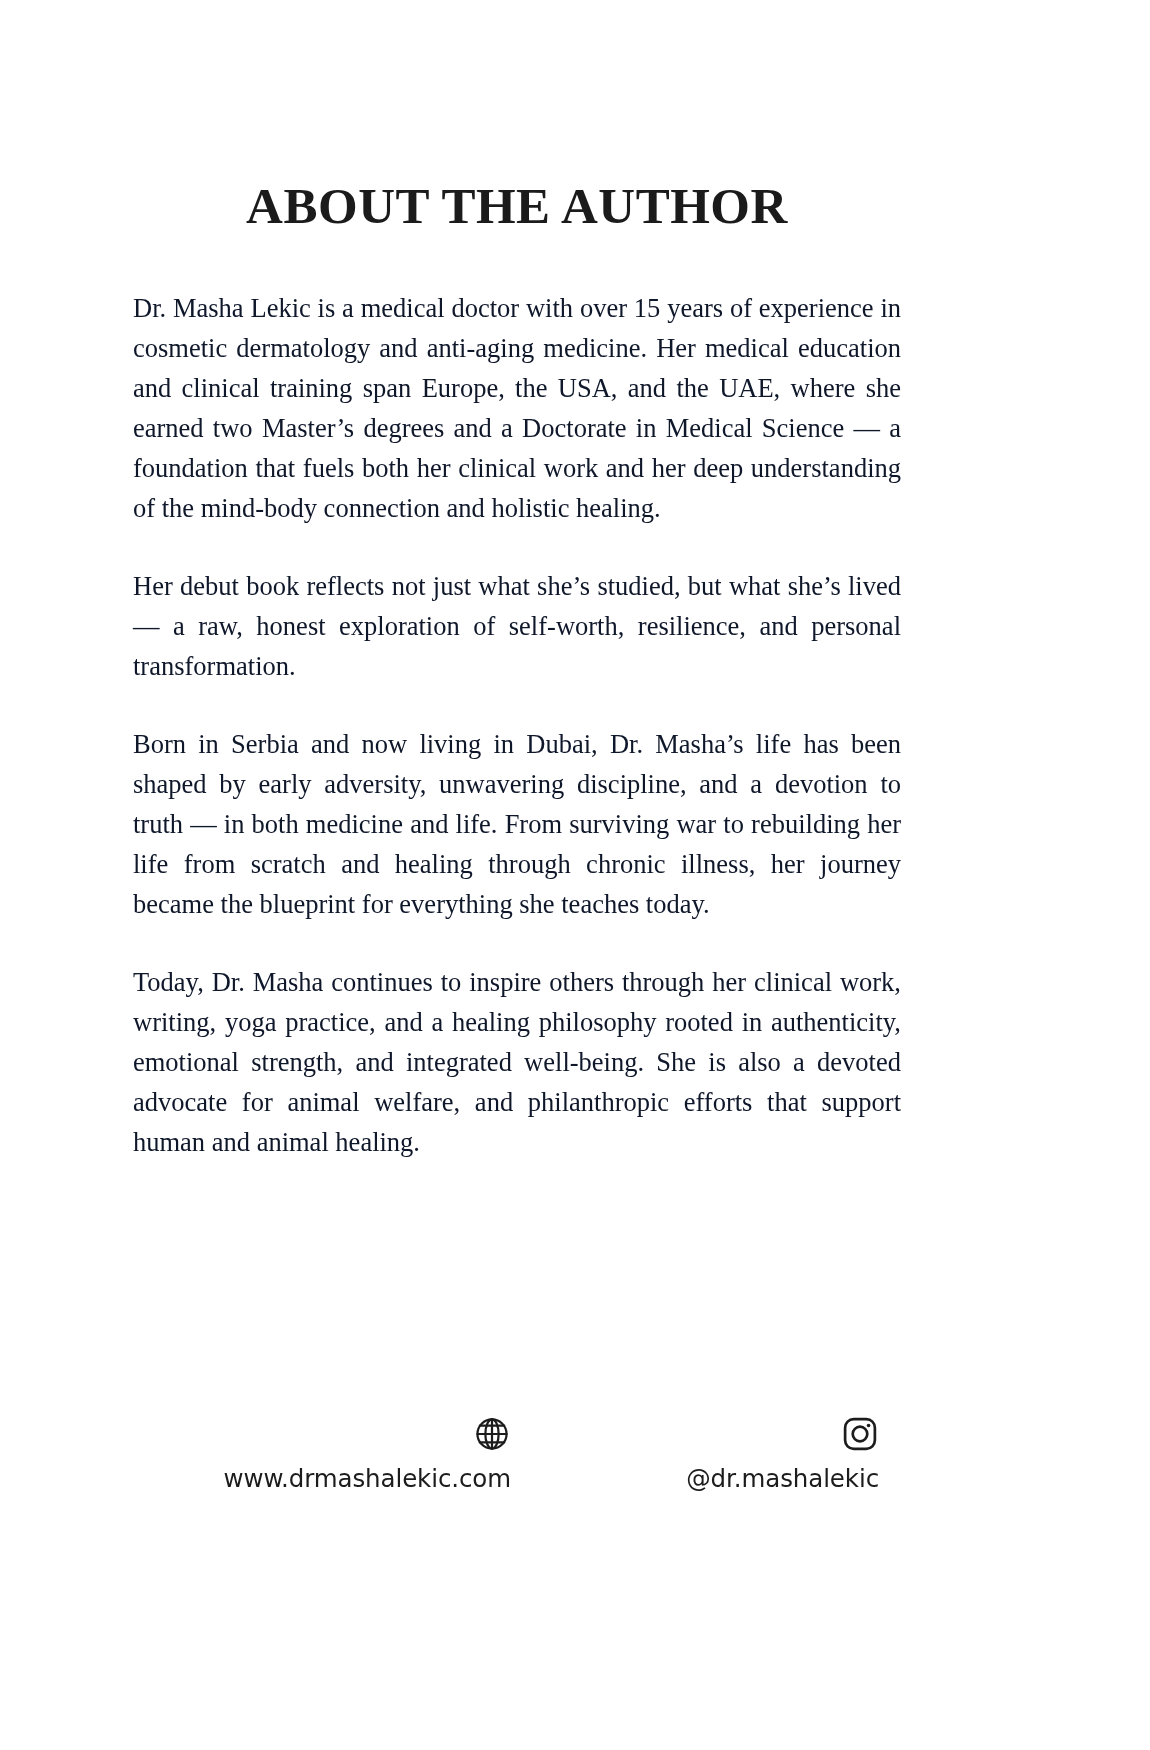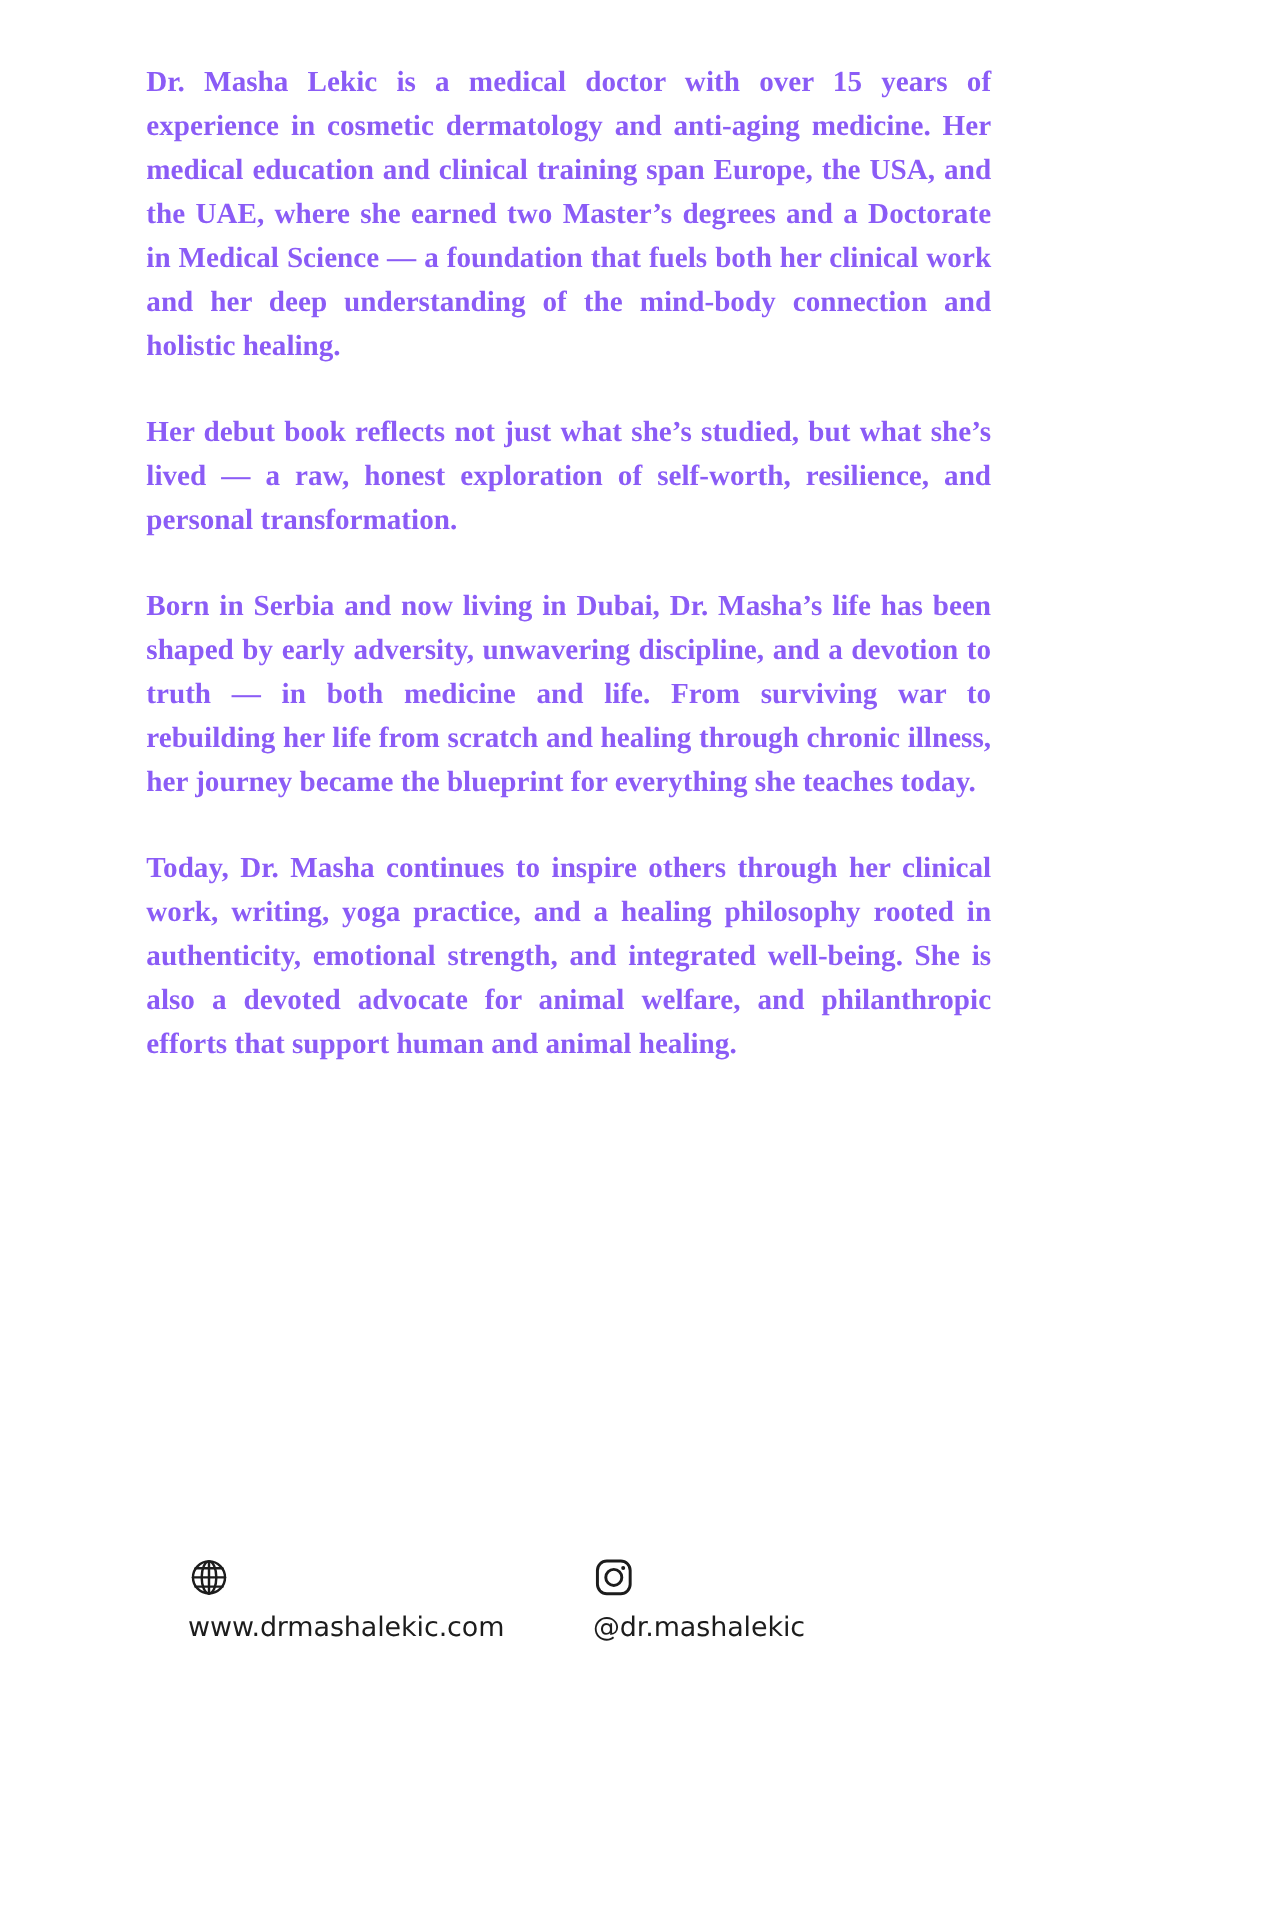--- a/index.html
+++ b/index.html
@@ -46,44 +46,43 @@
     margin-top: 54px;
   }
 
   .para {
     margin: 0 0 38px 0;
     font-family: "Liberation Serif", serif;
     font-size: 26.5px;
     line-height: 40px;
     text-align: justify;
     text-justify: inter-word;
-    color: #8b5cf6;
+    color: #0f172a;
     hyphens: none;
-    font-weight: bold;
   }
 
   .para:last-child {
     margin-bottom: 0;
   }
 
   
   .footer {
     position: absolute;
     left: 133px;
     top: 1415px;
     width: 768px;
     display: flex;
     justify-content: space-between;
     align-items: flex-start;
   }
 
   .footer-item {
     display: flex;
     flex-direction: column;
-    align-items: flex-start;
+    align-items: flex-end;
     width: 340px;
   }
 
   .footer-item.website { margin-left: 38px; }
   .footer-item.instagram { margin-right: 22px; }
 
   .footer-icon {
     display: block;
     line-height: 0;
     margin-bottom: 11px;
@@ -97,20 +96,21 @@
     white-space: nowrap;
   }
 </style>
 </head>
 <body>
 
 <div class="page">
 
   <div class="content">
 
+    <h1 class="page-title">ABOUT THE AUTHOR</h1>
 
     <div class="body-copy">
       <p class="para">Dr. Masha Lekic is a medical doctor with over 15 years of experience in cosmetic dermatology and anti-aging medicine. Her medical education and clinical training span Europe, the USA, and the UAE, where she earned two Master’s degrees and a Doctorate in Medical Science — a foundation that fuels both her clinical work and her deep understanding of the mind-body connection and holistic healing.</p>
       <p class="para">Her debut book reflects not just what she’s studied, but what she’s lived — a raw, honest exploration of self-worth, resilience, and personal transformation.</p>
       <p class="para">Born in Serbia and now living in Dubai, Dr. Masha’s life has been shaped by early adversity, unwavering discipline, and a devotion to truth — in both medicine and life. From surviving war to rebuilding her life from scratch and healing through chronic illness, her journey became the blueprint for everything she teaches today.</p>
       <p class="para">Today, Dr. Masha continues to inspire others through her clinical work, writing, yoga practice, and a healing philosophy rooted in authenticity, emotional strength, and integrated well-being. She is also a devoted advocate for animal welfare, and philanthropic efforts that support human and animal healing.</p>
     </div>
 
   </div>
 

